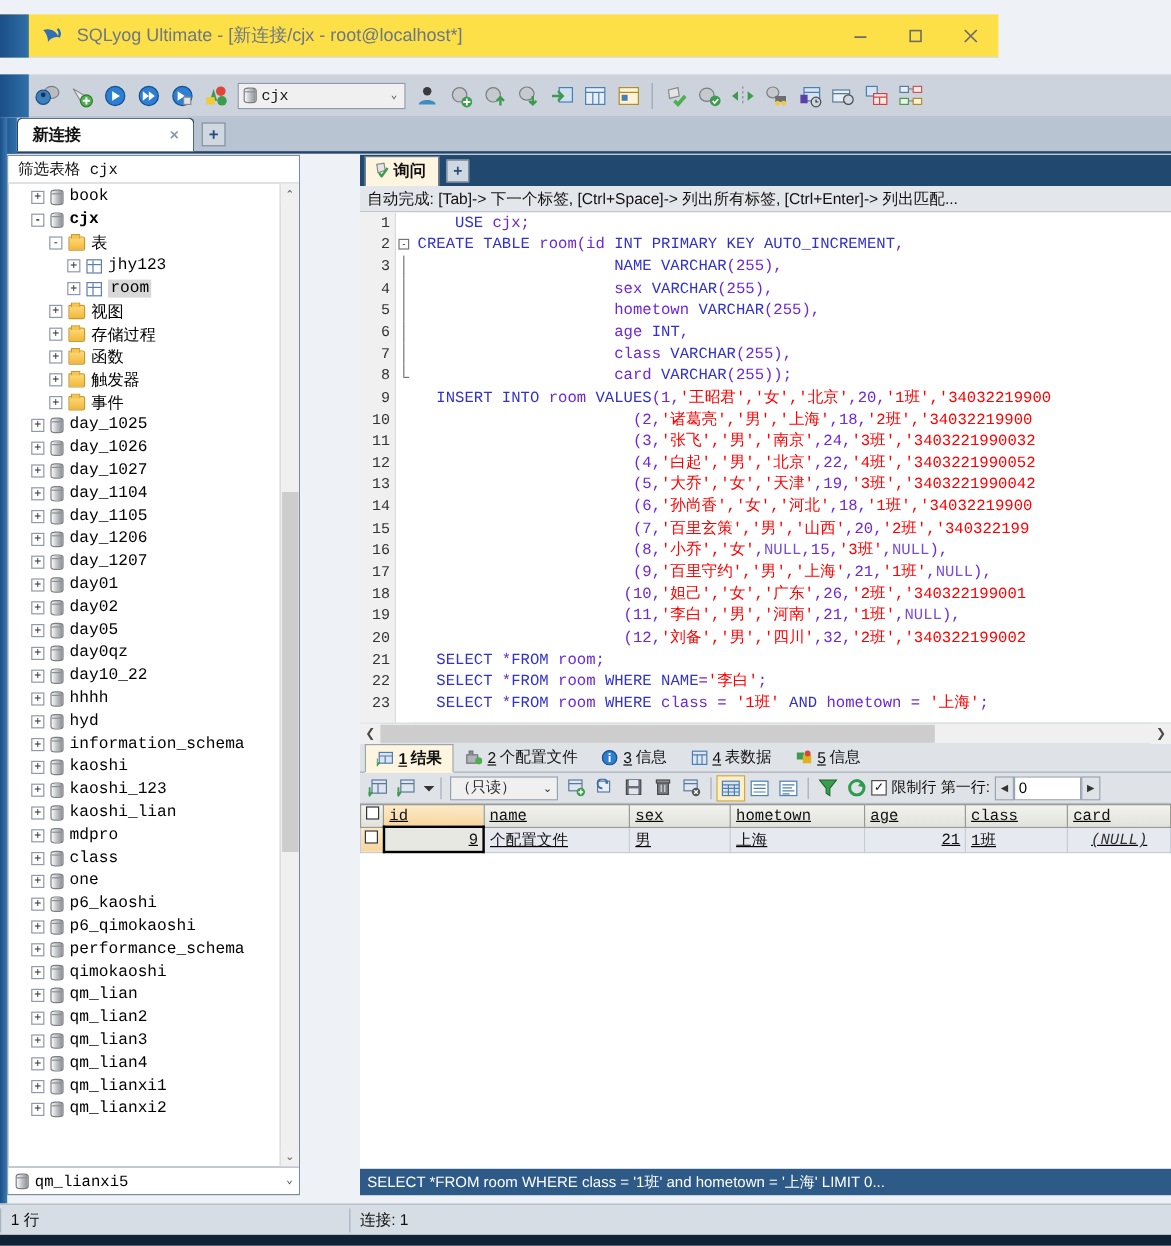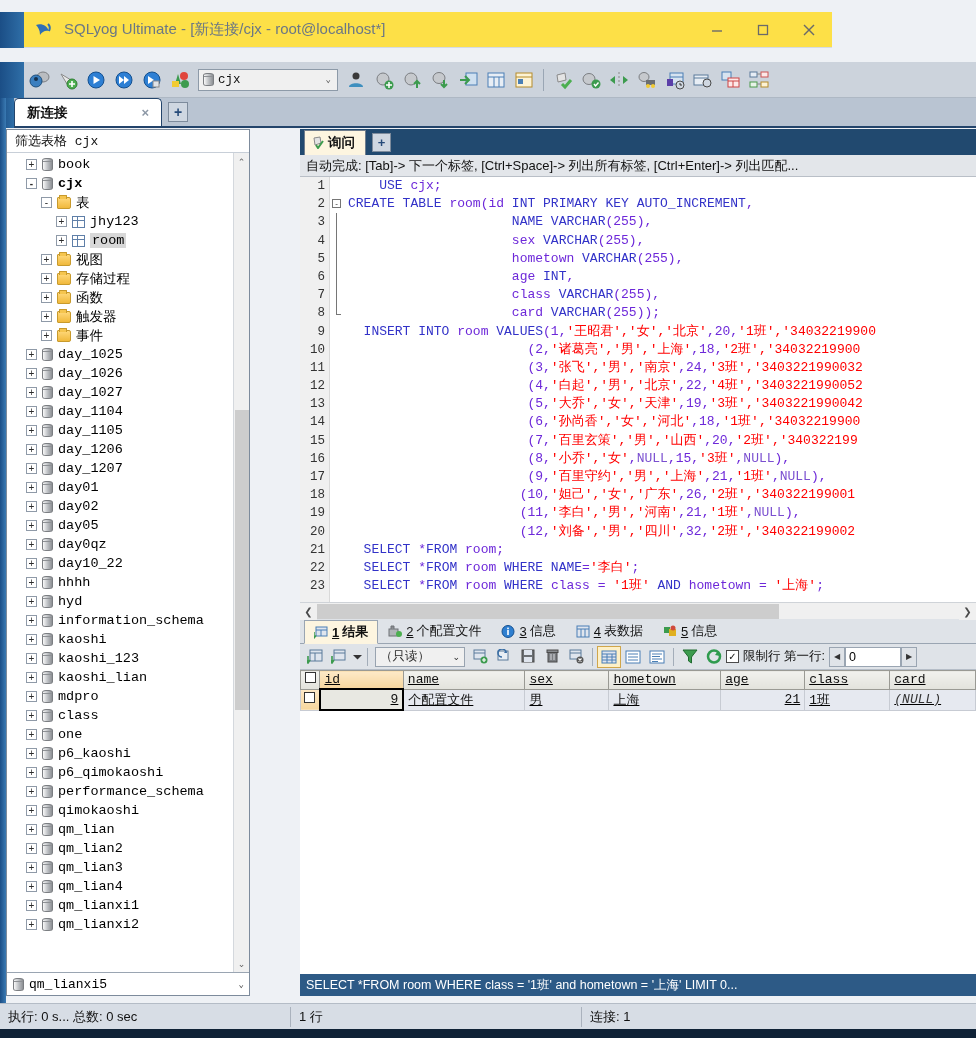--- a/index.html
+++ b/index.html
@@ -1019,31 +1019,30 @@
           </thead>
           <tbody>
             <tr>
               <td class="cb"><span class="cbbox"></span></td>
               <td class="right sel" style="width: 88px;">9</td>
               <td class="" style="width: 128px;">个配置文件</td>
               <td class="" style="width: 88px;">男</td>
               <td class="" style="width: 115px;">上海</td>
               <td class="right" style="width: 88px;">21</td>
               <td class="" style="width: 88px;">1班</td>
-              <td class="nul" style="width: 88px;">(NULL)</td>
+              <td class="nul" style="width: 88px; text-align: center;">(NULL)</td>
             </tr>
           </tbody>
         </table>
     </div>
   </div>
 
   <div class="sql-statusline">SELECT *FROM room WHERE class = '1班' and hometown = '上海' LIMIT 0...</div>
 
   <div class="statusbar">
-    <div class="sb-cell" style="width:290px">执行: 0 s... 总数: 0 sec</div>
     <div class="sb-sep"></div>
     <div class="sb-cell" style="width:290px">1 行</div>
     <div class="sb-sep"></div>
     <div class="sb-cell">连接: 1</div>
   </div>
 
   <div class="bottomedge"></div>
 </div>
 
 </body></html>

